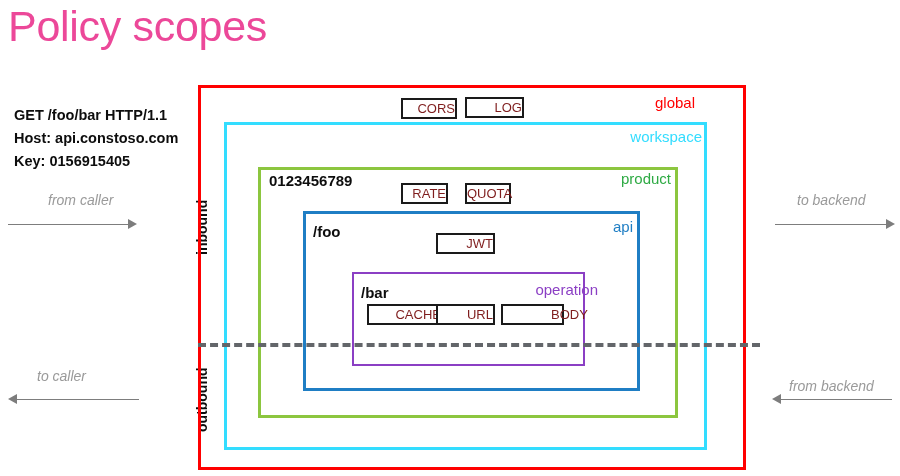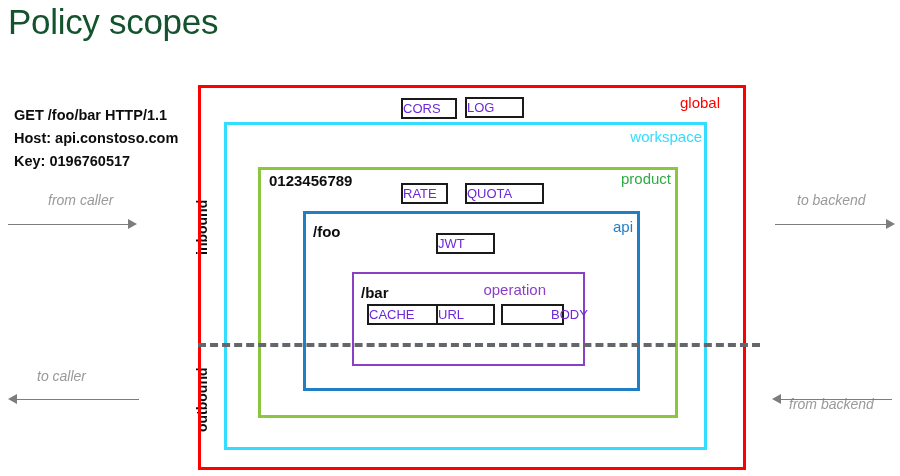--- a/index.html
+++ b/index.html
@@ -14,24 +14,24 @@
     overflow: hidden;
     font-family: "Liberation Sans", sans-serif;
     color: #000000;
   }
 
   
   #page-title {
     position: absolute;
     left: 8px;
     top: 2px;
-    font-size: 35px;
+    font-size: 43px;
     font-weight: 400;
     letter-spacing: -0.3px;
-    color: #14532d;
+    color: #ec4899;
     white-space: nowrap;
   }
 
   
   #request-block {
     position: absolute;
     left: 14px;
     top: 88px;
     font-size: 14.5px;
     font-weight: bold;
@@ -95,23 +95,23 @@
   }
 
   
   .policy-chip {
     position: absolute;
     box-sizing: border-box;
     border: 2px solid #1a1a1a;
     background: #ffffff;
     height: 21px;
     line-height: 17px;
-    text-align: left;
+    text-align: right;
     font-size: 13px;
-    color: #6d28d9;
+    color: #7f1d1d;
     white-space: nowrap;
   }
 
   
   #divider {
     position: absolute;
     left: 198px;
     top: 343px;
     width: 562px;
     height: 0;
@@ -119,21 +119,21 @@
   }
 </style>
 </head>
 <body>
 
 <div id="page-title">Policy scopes</div>
 
 <div id="request-block">
   <div>GET /foo/bar HTTP/1.1</div>
   <div>Host: api.constoso.com</div>
-  <div>Key: 0196760517</div>
+  <div>Key: 0156915405</div>
 </div>
 
 <div class="flow-group">
   <div class="flow-label" style="left:48px; top:192px;">from caller</div>
   <div class="flow-line" style="left:8px; top:224px; width:122px;"></div>
   <div class="arrowhead right" style="left:128px; top:219px;"></div>
 </div>
 
 <div class="flow-group">
   <div class="flow-label" style="left:37px; top:368px;">to caller</div>
@@ -141,49 +141,49 @@
   <div class="arrowhead left" style="left:8px; top:394px;"></div>
 </div>
 
 <div class="flow-group">
   <div class="flow-label" style="left:797px; top:192px;">to backend</div>
   <div class="flow-line" style="left:775px; top:224px; width:113px;"></div>
   <div class="arrowhead right" style="left:886px; top:219px;"></div>
 </div>
 
 <div class="flow-group">
-  <div class="flow-label" style="left:789px; top:396px;">from backend</div>
+  <div class="flow-label" style="left:789px; top:378px;">from backend</div>
   <div class="flow-line" style="left:781px; top:399px; width:111px;"></div>
   <div class="arrowhead left" style="left:772px; top:394px;"></div>
 </div>
 
 <div class="vert-label" style="left:194px; top:255px;">inbound</div>
 <div class="vert-label" style="left:194px; top:432px;">outbound</div>
 
 <div class="scope-box" id="box-global" style="left:198px; top:85px;  width:548px; height:385px; border:3px solid #ff0000;"></div>
 <div class="scope-box" id="box-workspace" style="left:224px; top:122px; width:483px; height:328px; border:3px solid #33ddff;"></div>
 <div class="scope-box" id="box-product" style="left:258px; top:167px; width:420px; height:251px; border:3px solid #8cc63f;"></div>
 <div class="scope-box" id="box-api" style="left:303px; top:211px; width:337px; height:180px; border:3px solid #1f7ec4;"></div>
 <div class="scope-box" id="box-operation" style="left:352px; top:272px; width:233px; height:94px;  border:2.5px solid #8b3fc4;"></div>
 
-<div class="scope-tag" style="left:695px; top:94px;  transform:translateX(-100%); color:#ff0000;margin-left:25px;">global</div>
+<div class="scope-tag" style="left:695px; top:94px;  transform:translateX(-100%); color:#ff0000;">global</div>
 <div class="scope-tag" style="left:702px; top:128px; transform:translateX(-100%); color:#33ddff;">workspace</div>
 <div class="scope-tag" style="left:671px; top:170px; transform:translateX(-100%); color:#2eaa44;">product</div>
 <div class="scope-tag" style="left:633px; top:218px; transform:translateX(-100%); color:#1f7ec4;">api</div>
-<div class="scope-tag" style="left:546px; top:281px; transform:translateX(-100%); color:#8b3fc4;">operation</div>
+<div class="scope-tag" style="left:598px; top:281px; transform:translateX(-100%); color:#8b3fc4;">operation</div>
 
 <div class="scope-path" style="left:269px; top:172px;">0123456789</div>
 <div class="scope-path" style="left:313px; top:223px;">/foo</div>
 <div class="scope-path" style="left:361px; top:284px;">/bar</div>
 
 <div class="policy-chip" style="left:401px; top:98px;  width:56px;">CORS</div>
 <div class="policy-chip" style="left:465px; top:97px;  width:59px;">LOG</div>
 
 <div class="policy-chip" style="left:401px; top:183px; width:47px;">RATE</div>
-<div class="policy-chip" style="left:465px; top:183px; width:79px;">QUOTA</div>
+<div class="policy-chip" style="left:465px; top:183px; width:46px;">QUOTA</div>
 
 <div class="policy-chip" style="left:436px; top:233px; width:59px;">JWT</div>
 
 <div class="policy-chip" style="left:367px; top:304px; width:76px;">CACHE</div>
 <div class="policy-chip" style="left:436px; top:304px; width:59px;">URL</div>
 <div class="policy-chip" style="left:501px; top:304px; width:63px;padding-left:48px;">BODY</div>
 
 <div id="divider"></div>
 
 </body></html>

